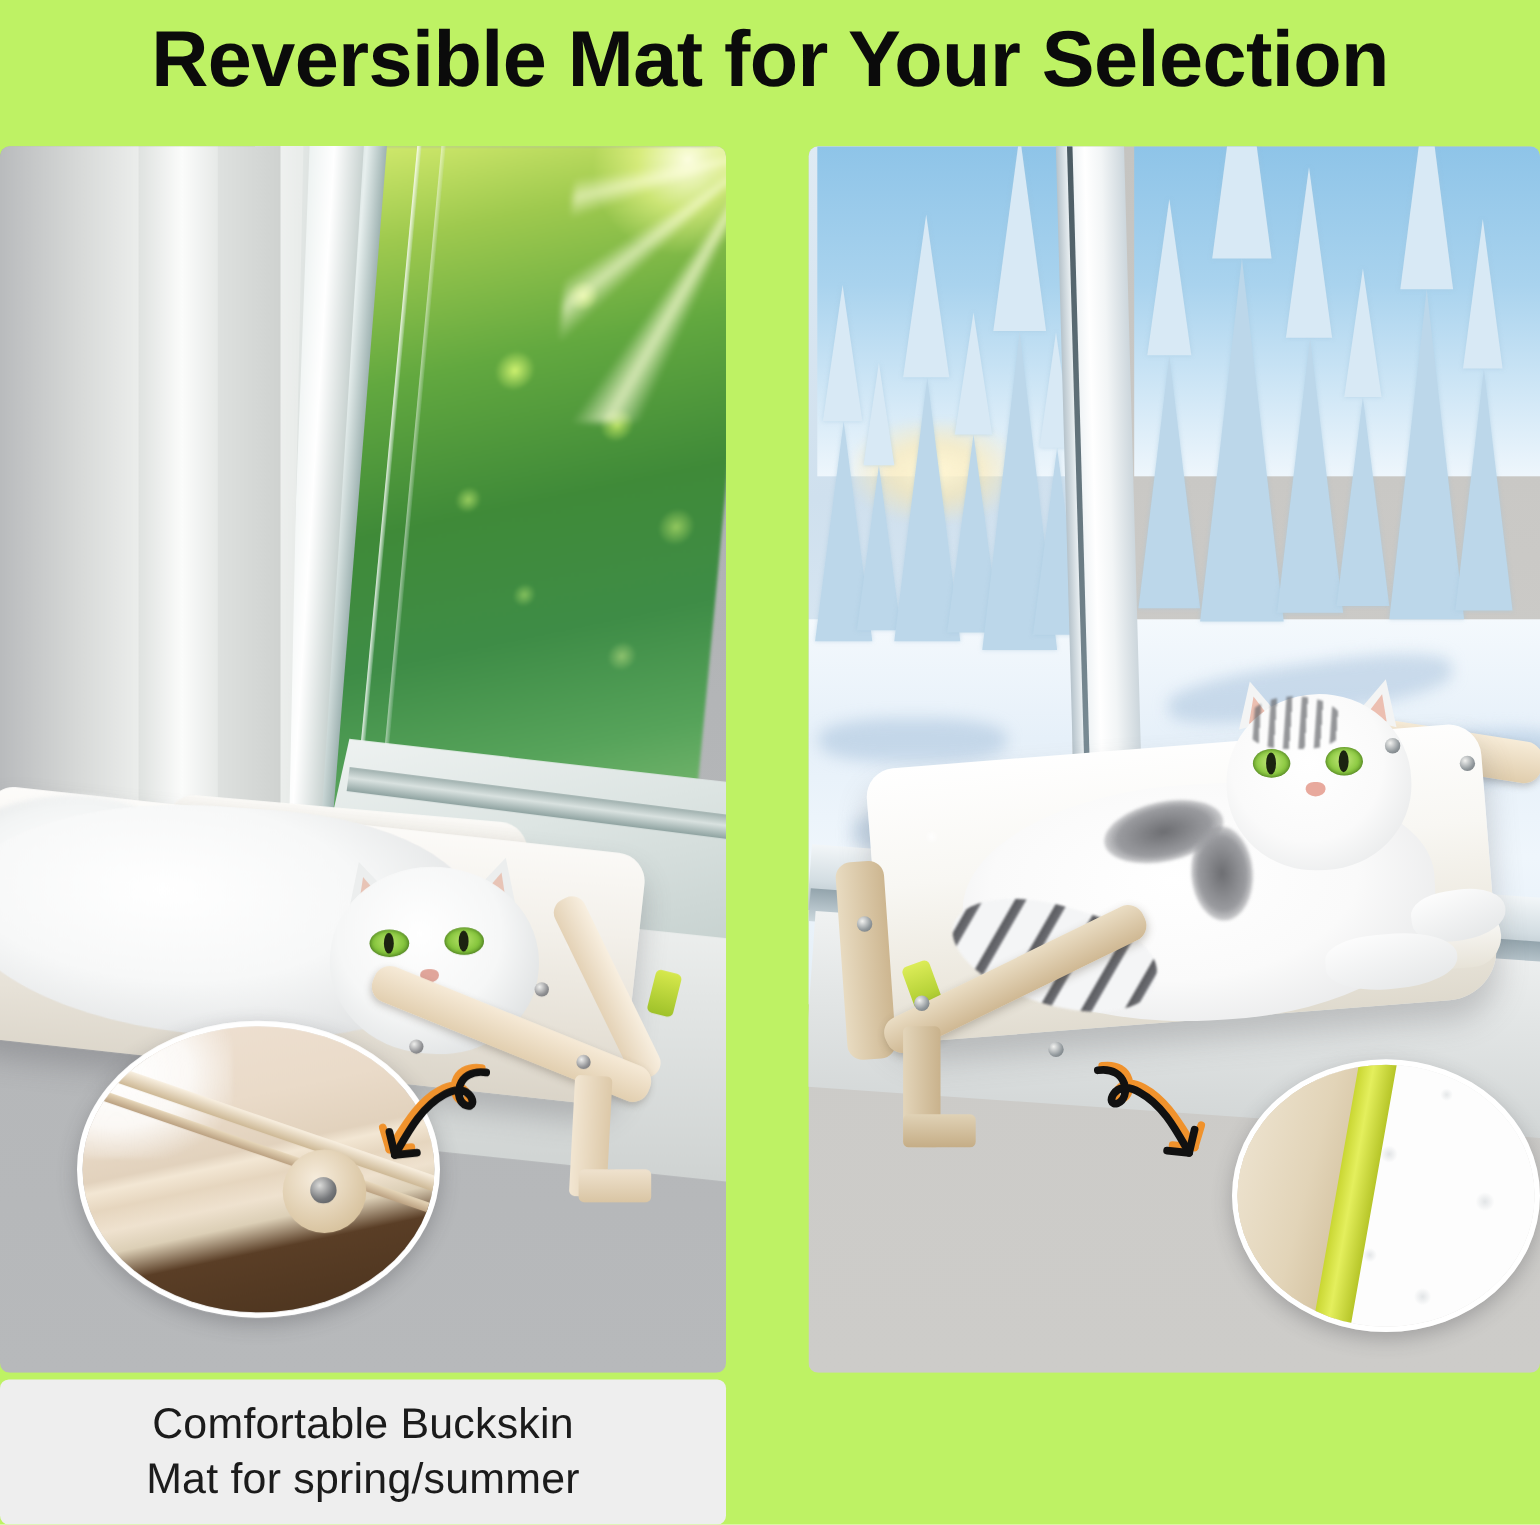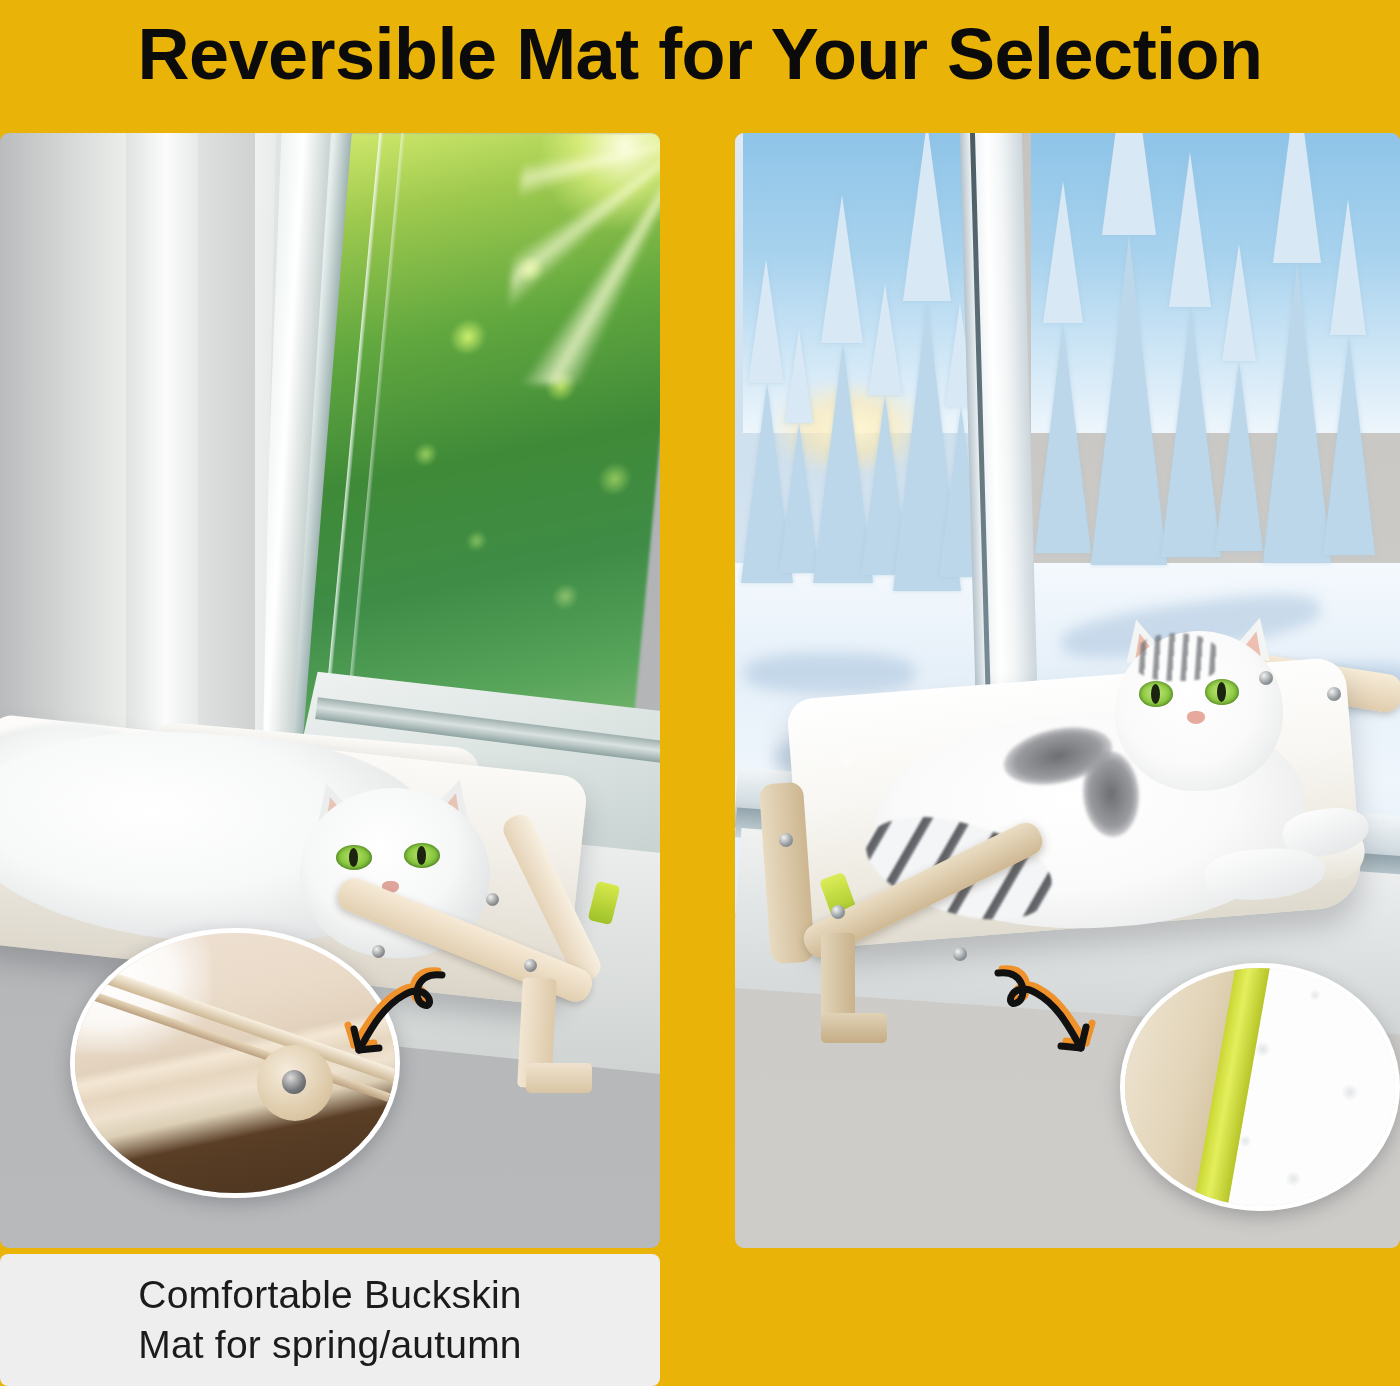--- a/index.html
+++ b/index.html
@@ -2,21 +2,21 @@
 <html><head>
 <meta charset="utf-8">
 <style>
   * { margin:0; padding:0; box-sizing:border-box; }
   html,body { width:1400px; height:1386px; }
   body {
     background:#ffffff;
     font-family:"Liberation Sans", sans-serif;
     overflow:hidden;
   }
-  .page { position:relative; width:1400px; height:1386px; background:#eab308; }
+  .page { position:relative; width:1400px; height:1386px; background:#bef264; }
 
   
   .title {
     position:absolute; left:0; top:4px; width:1400px;
     text-align:center;
     font-family:"Liberation Sans", sans-serif;
     font-weight:700;
     font-size:72px;
     line-height:100px;
     letter-spacing:-0.5px;
@@ -708,16 +708,16 @@
         <path d="M96 82 L102 62 M96 82 L76 80" fill="none" stroke="#f0922c" stroke-width="7" stroke-linecap="round"></path>
         <path d="M8 12 C36 8 38 38 26 42 C14 46 22 18 46 32 C68 44 80 68 91 87" fill="none" stroke="#111111" stroke-width="7" stroke-linecap="round"></path>
         <path d="M91 87 L96 66 M91 87 L71 85" fill="none" stroke="#111111" stroke-width="7" stroke-linecap="round"></path>
       </svg>
 
     </div>
   </div>
 
   <div class="caption caption-left">
     <div class="caption-text">Comfortable Buckskin
-Mat for spring/autumn</div>
+Mat for spring/summer</div>
   </div>
 
 </div>
 
 </body></html>

